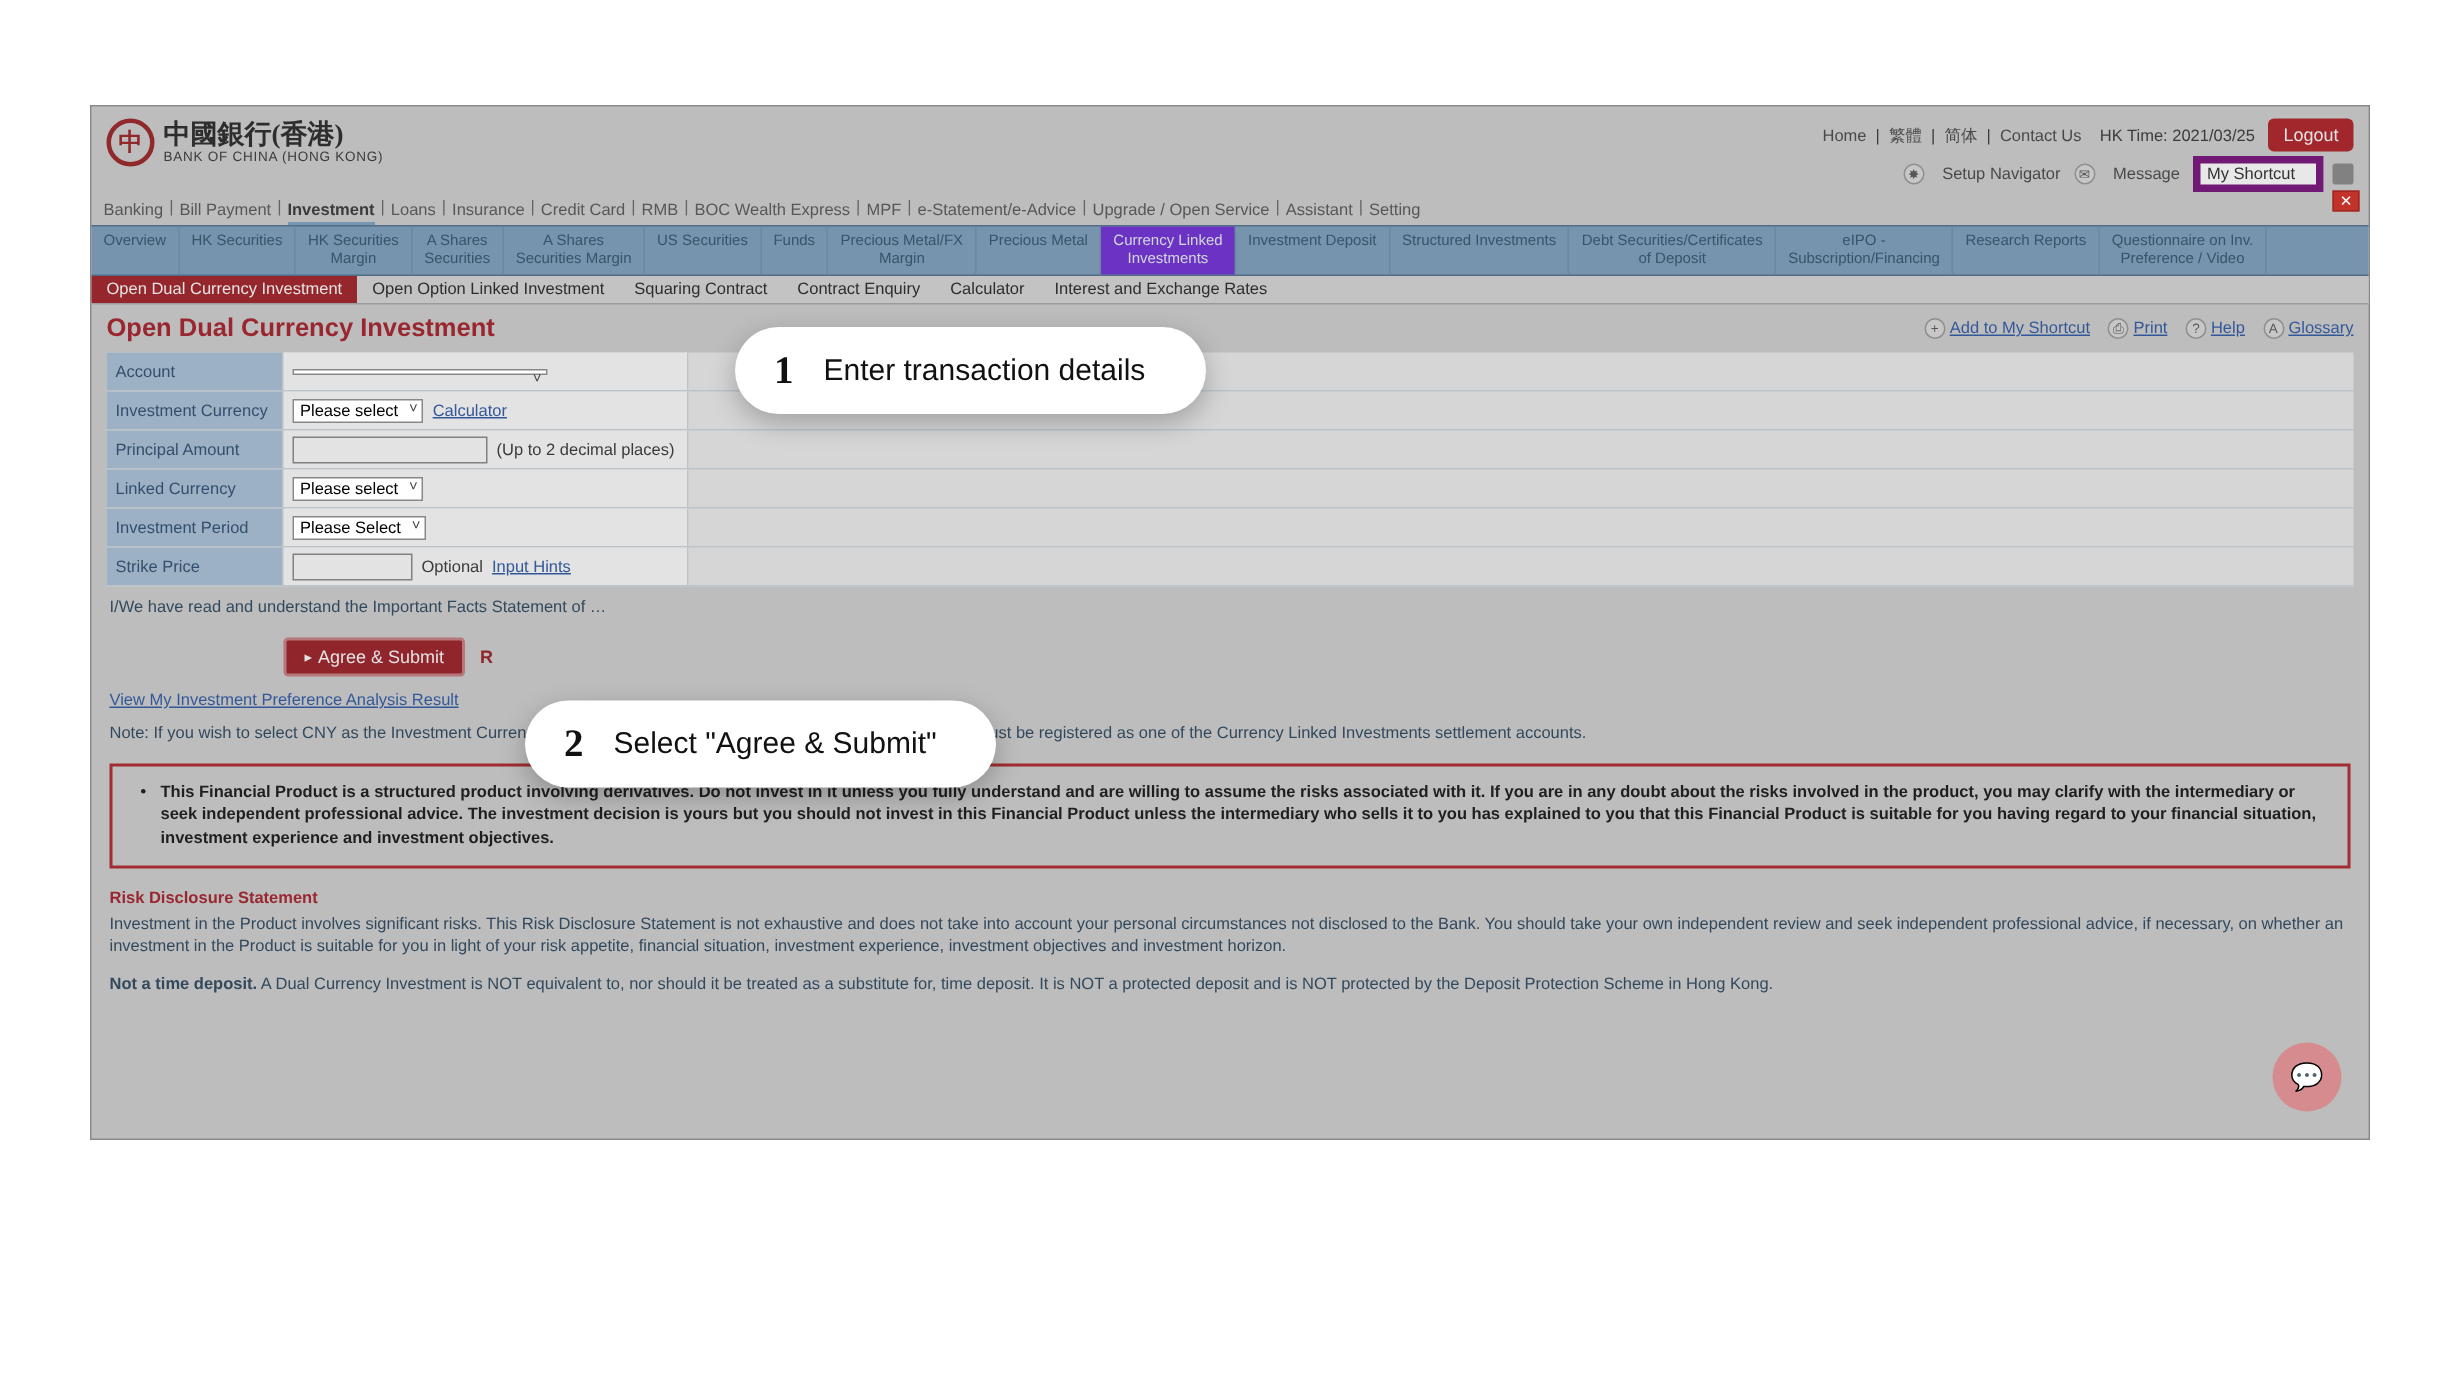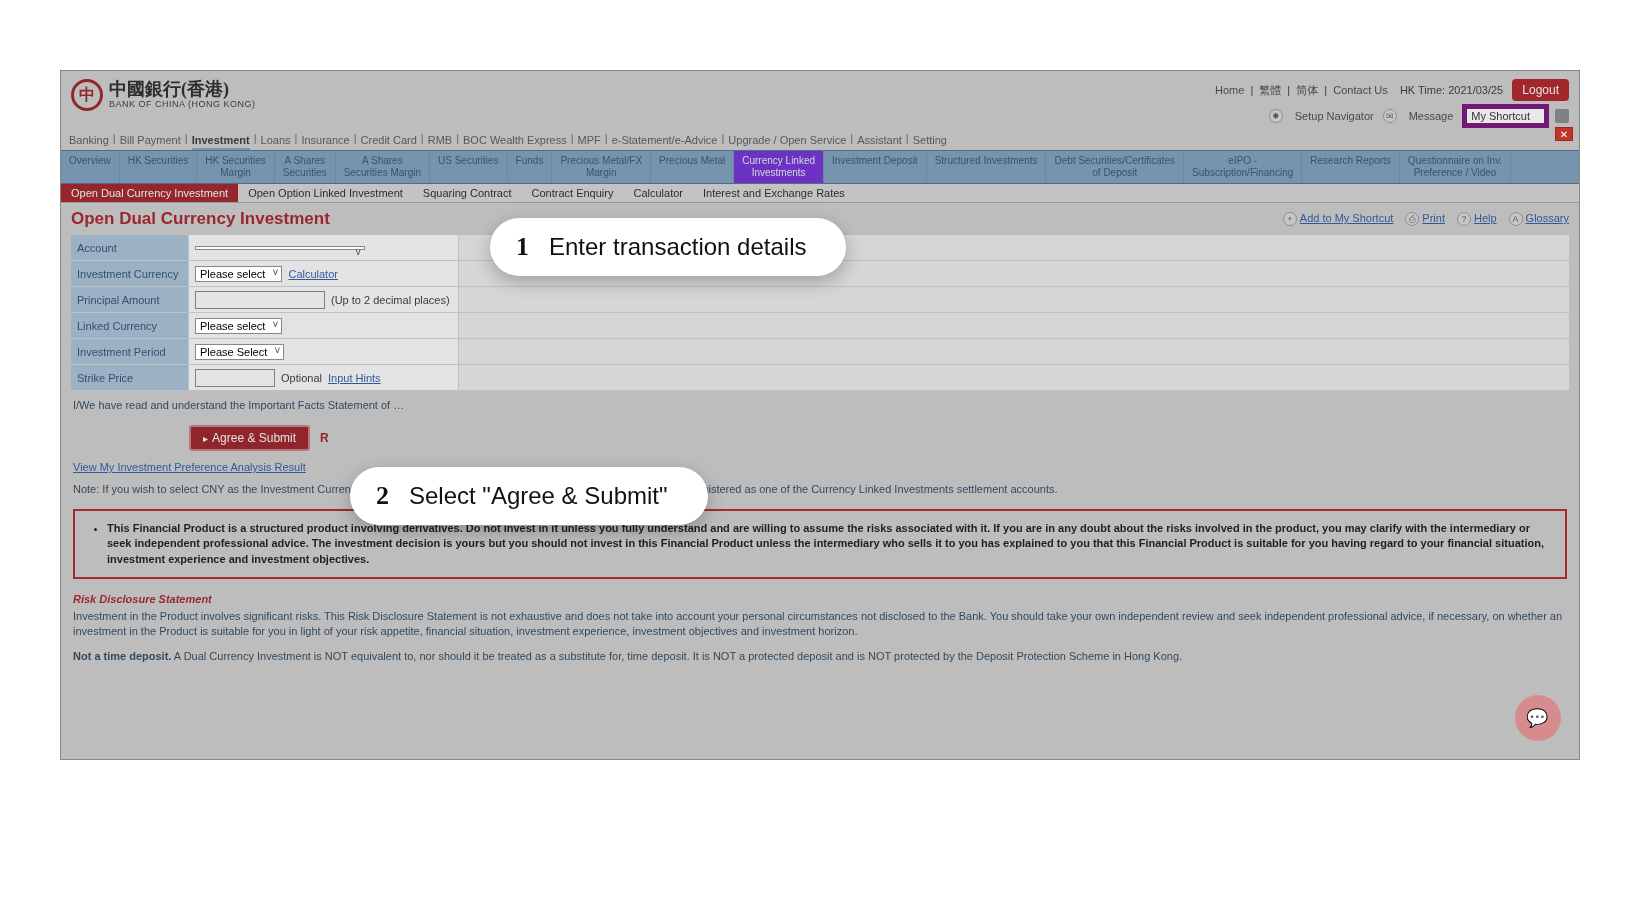--- a/index.html
+++ b/index.html
@@ -119,37 +119,37 @@
   .agree-btn::before { content:"▸"; font-size:10px; }
   .reset-stub { color:#9c1820; font-weight:bold; font-size:12px; padding:4px 2px;}
   .link2 { color:#2956a6; text-decoration:underline; font-size:11px; padding:0 12px;}
   .note { padding: 10px 12px 8px 12px; color:#28445c; font-size:11px; }
   .warning-box {
     margin: 6px 12px; border:2px solid #b02024; padding:10px 18px;
     color:#111; font-size:11px; font-weight:bold; line-height:1.4;
   }
   .warning-box ul { list-style: disc; padding-left: 14px;}
   .risk-section { padding: 8px 12px 4px 12px; color:#28445c; font-size:11px;}
-  .risk-title { color:#a61a24; font-weight:bold; margin-bottom:4px; font-size:11px;font-style:italic;}
+  .risk-title { color:#a61a24; font-weight:bold; margin-bottom:4px; font-size:11px;}
   .risk-section p { margin-bottom:10px; line-height:1.35; }
   .chat-bubble {
     position:absolute; right:18px; bottom:18px;
     width:46px; height:46px; border-radius:50%;
     background:#d68b8f; display:flex; align-items:center; justify-content:center;
     color:#fff; font-size:18px;
   }
   
   .callout {
     position:absolute; background:#fff; border-radius:40px;
     box-shadow: 0 6px 18px rgba(0,0,0,0.25);
     display:flex; align-items:center; padding: 14px 40px 14px 26px;
     gap: 20px; z-index:50;
   }
   .callout .num { font-size:26px; font-weight:800; color:#111; font-family:"Georgia", serif;}
-  .callout .txt { font-size:24px; color:#111; }
+  .callout .txt { font-size:20px; color:#111; }
   .c1 { left:490px; top:218px; }
   .c2 { left:350px; top:467px; }
   .overlay-dim {
     position:absolute; inset:0; background:rgba(100,100,100,0.18);
     pointer-events:none;
   }
 </style>
 </head>
 <body>
 

